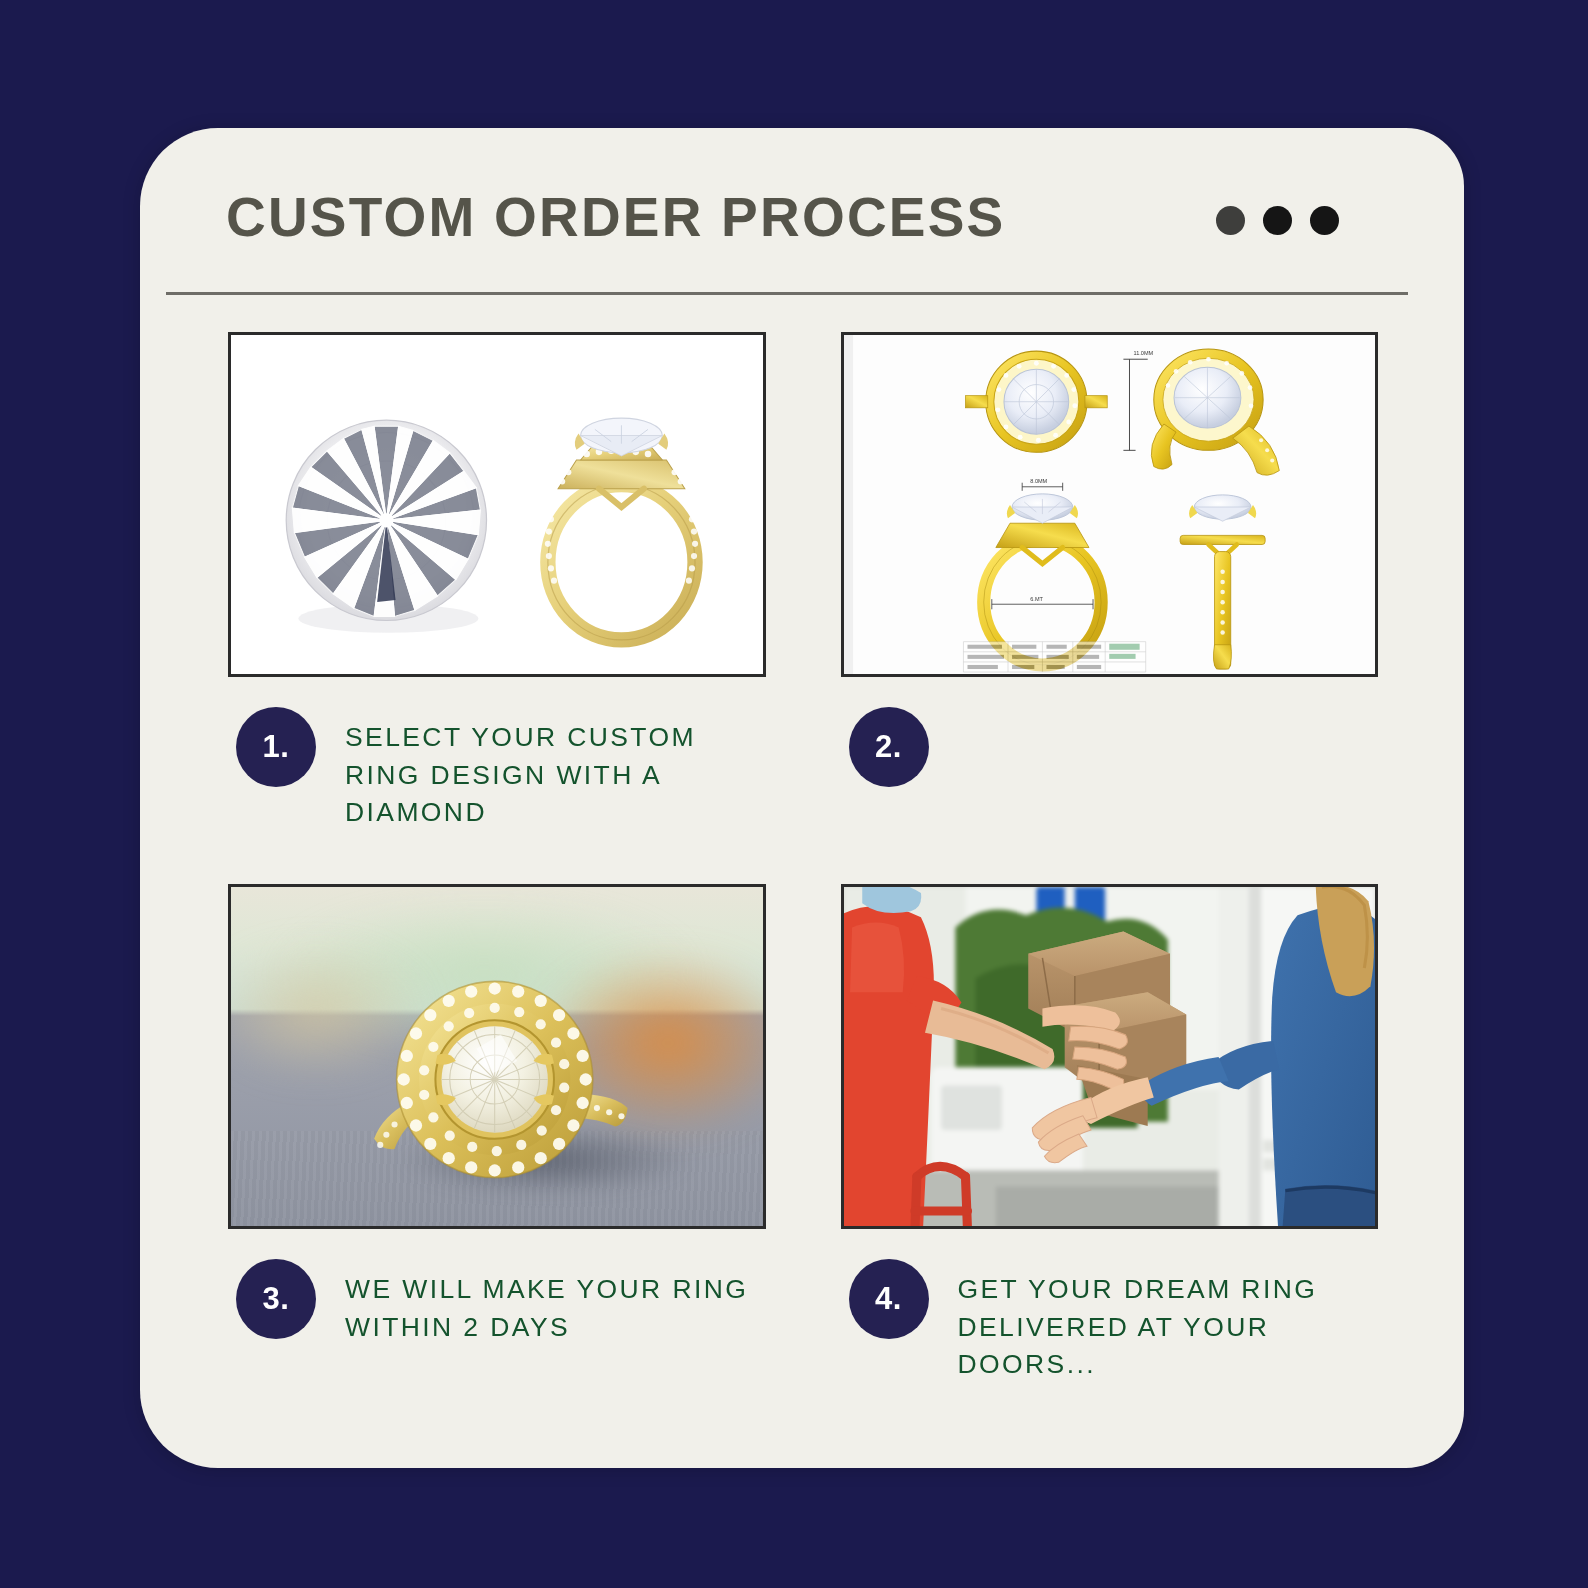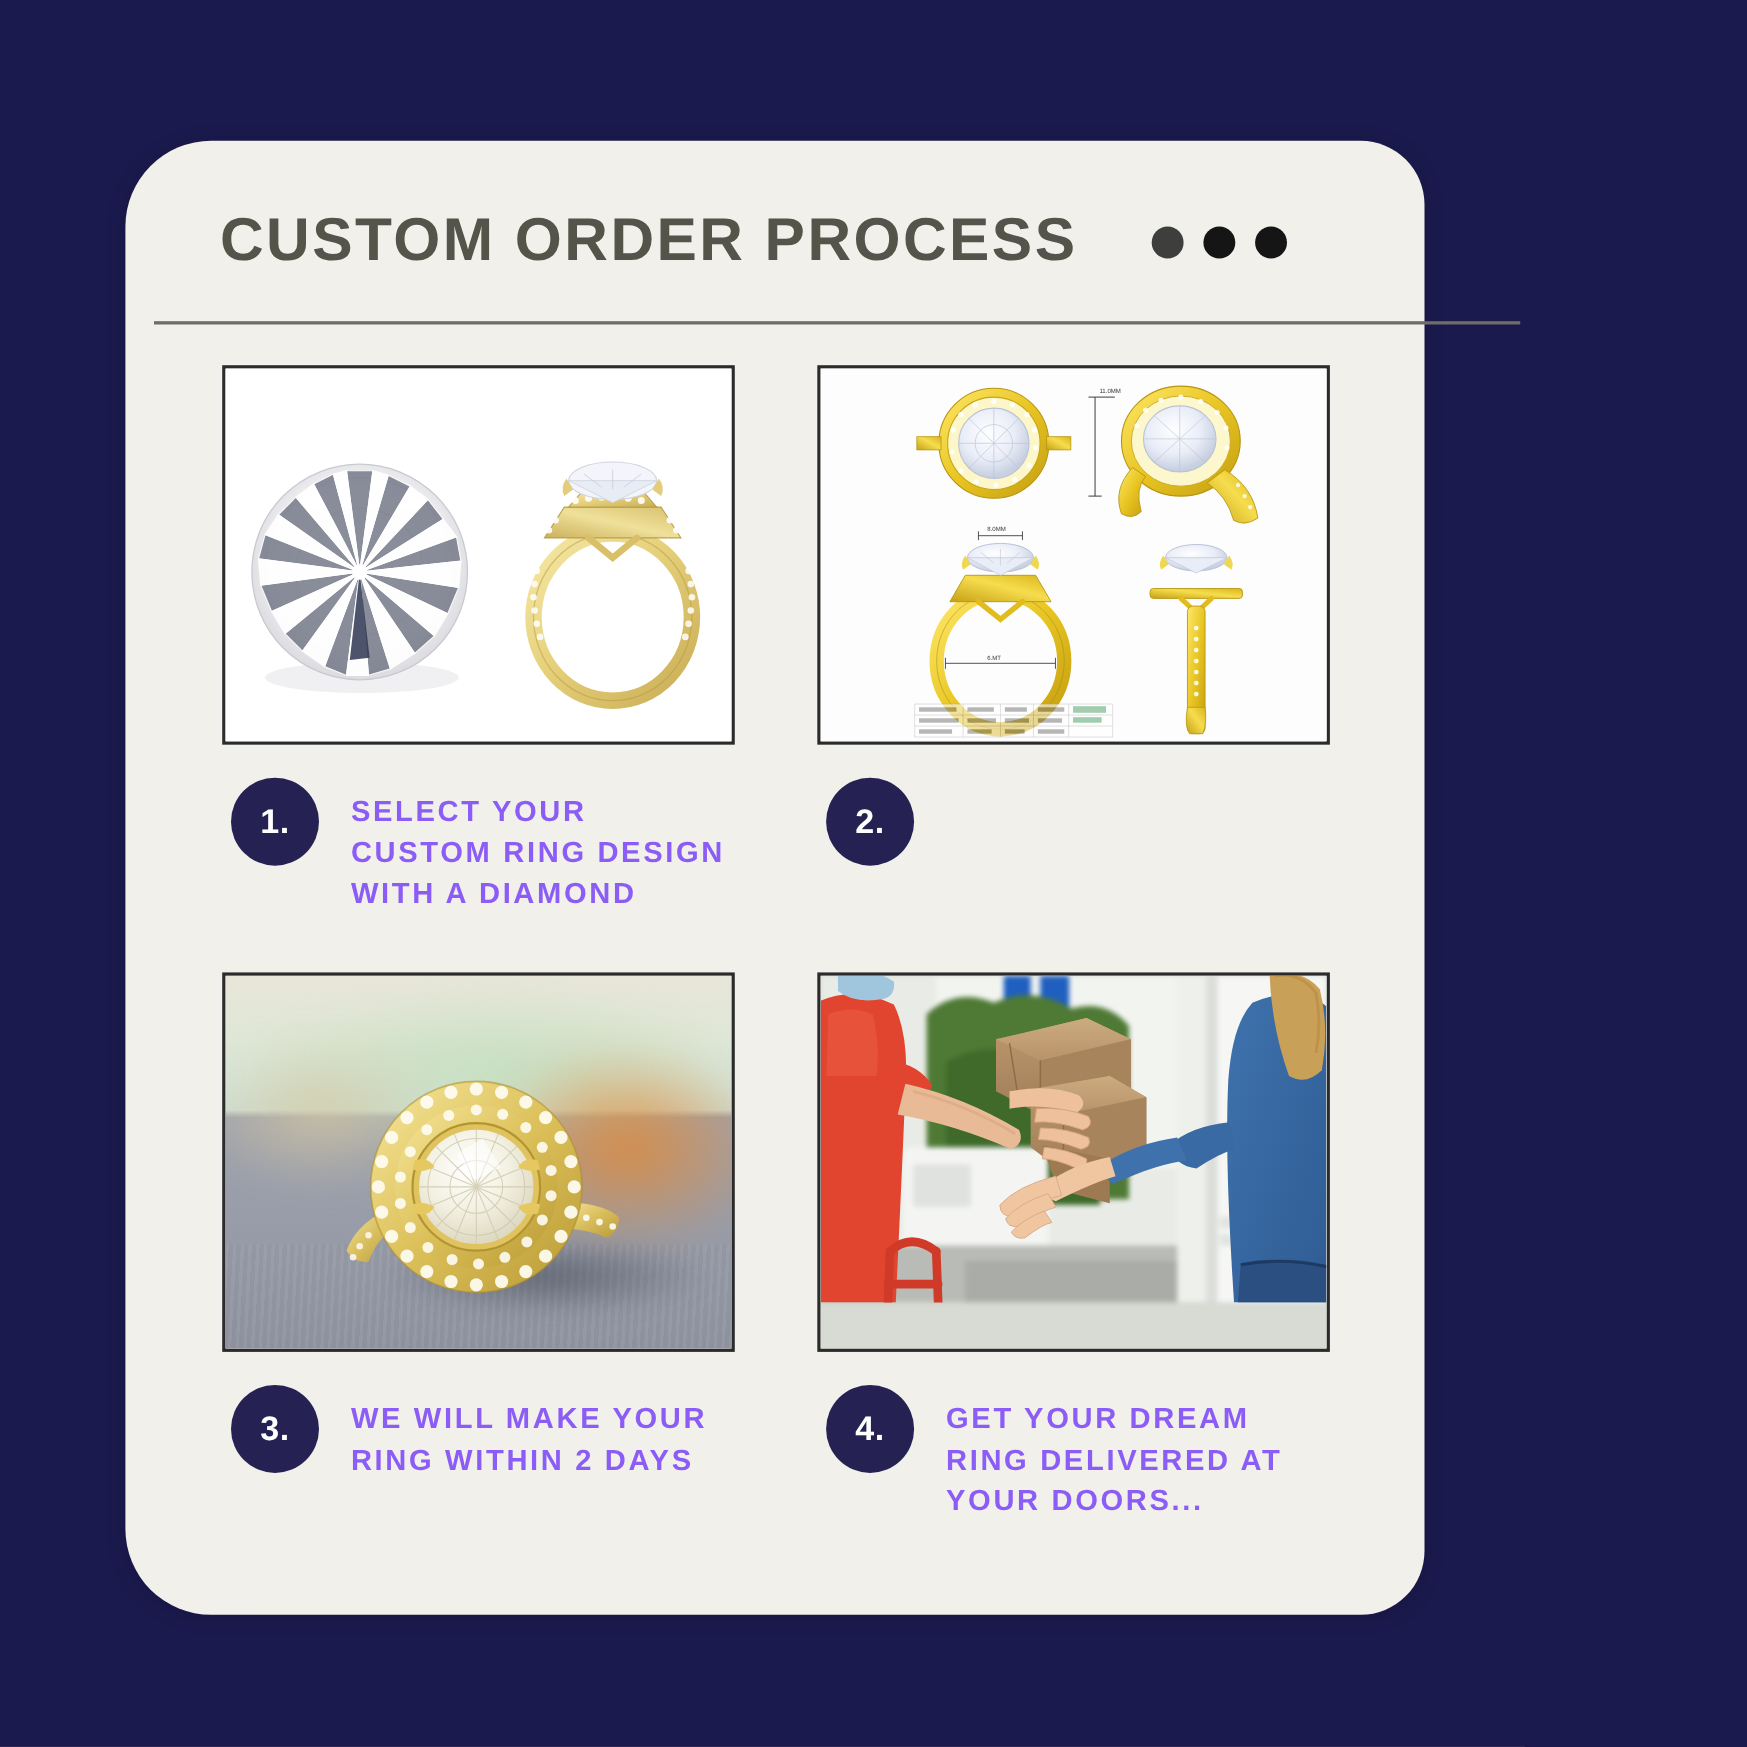--- a/index.html
+++ b/index.html
@@ -17,23 +17,23 @@
   .page {
     position: relative;
     width: 1588px;
     height: 1588px;
     background: #1b1a4e;
   }
 
   
   .card {
     position: absolute;
-    left: 114px;
+    left: 140px;
     top: 128px;
-    width: 1181px;
+    width: 1324px;
     height: 1340px;
     background: #f1f0ea;
     border-radius: 78px 58px 58px 78px;
     box-shadow: 0 2px 18px rgba(0,0,0,0.18);
   }
 
   
   .card-header {
     position: absolute;
     left: 0;
@@ -127,24 +127,24 @@
     font-size: 31px;
     font-weight: bold;
     display: flex;
     align-items: center;
     justify-content: center;
     letter-spacing: 0.5px;
   }
 
   .step-text {
     font-size: 26.5px;
-    font-weight: bold;
+    font-weight: normal;
     letter-spacing: 2.4px;
     line-height: 1.42;
-    color: #8b5cf6;
+    color: #14532d;
     padding-top: 12px;
     max-width: 400px;
   }
   .step-text.wide { max-width: 420px; }
 
   
   .art-diamond-ring { width: 100%; height: 100%; display: block; background: #fff; }
 
   
   .art-cad { width: 100%; height: 100%; display: block; background: #fefefe; }

